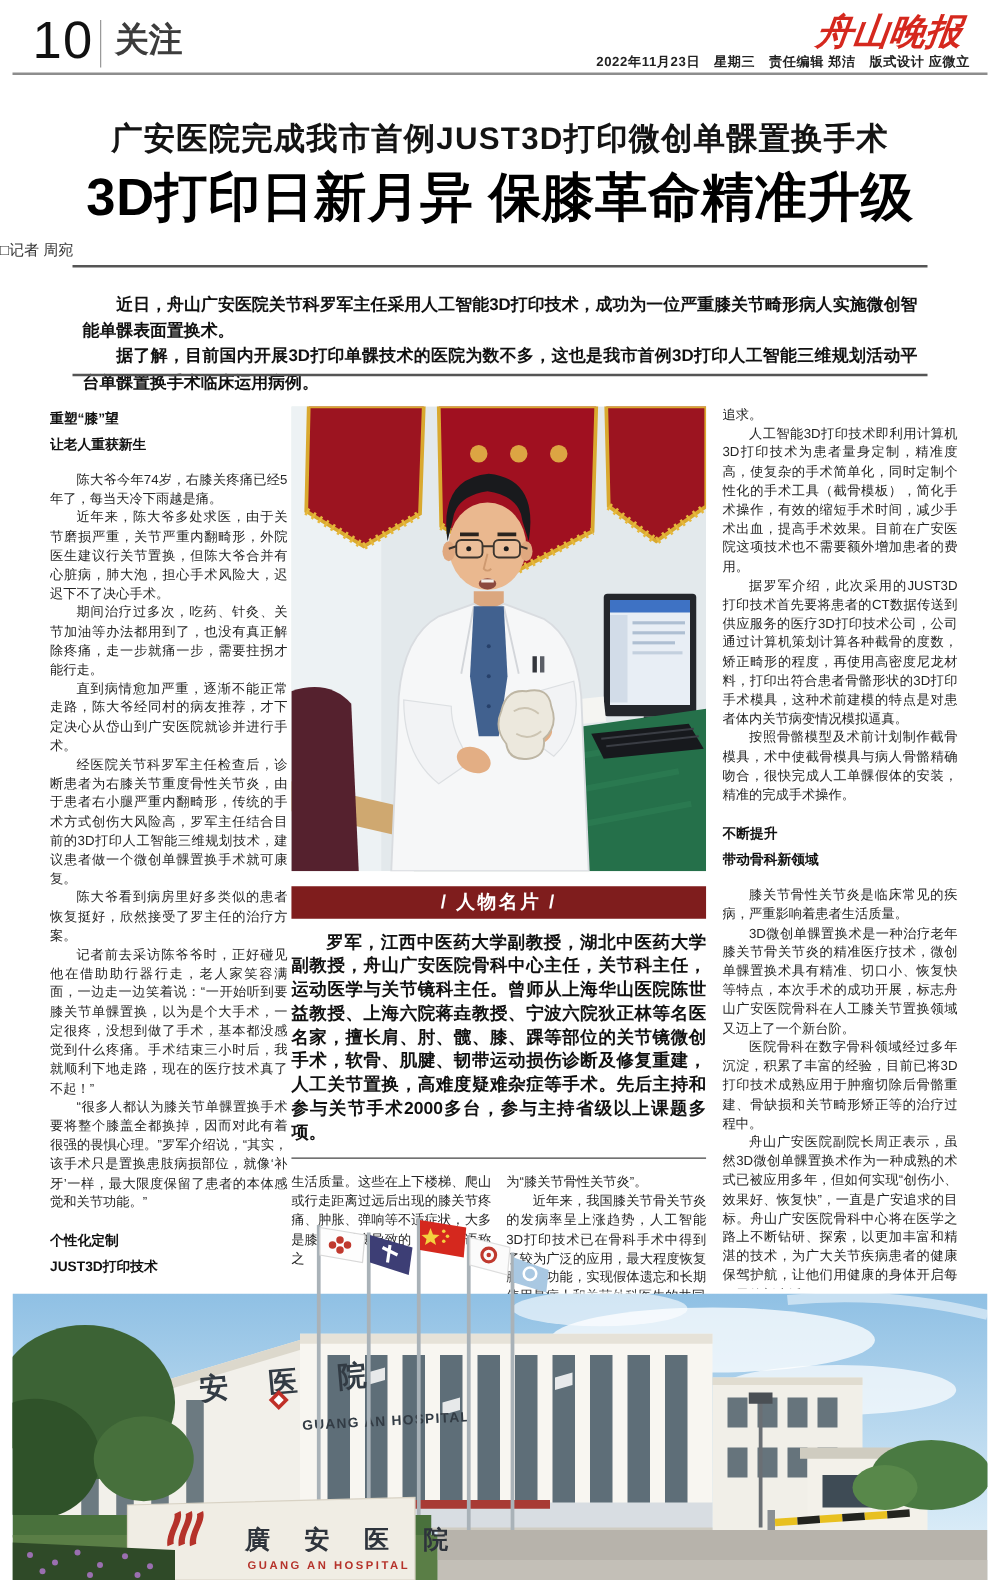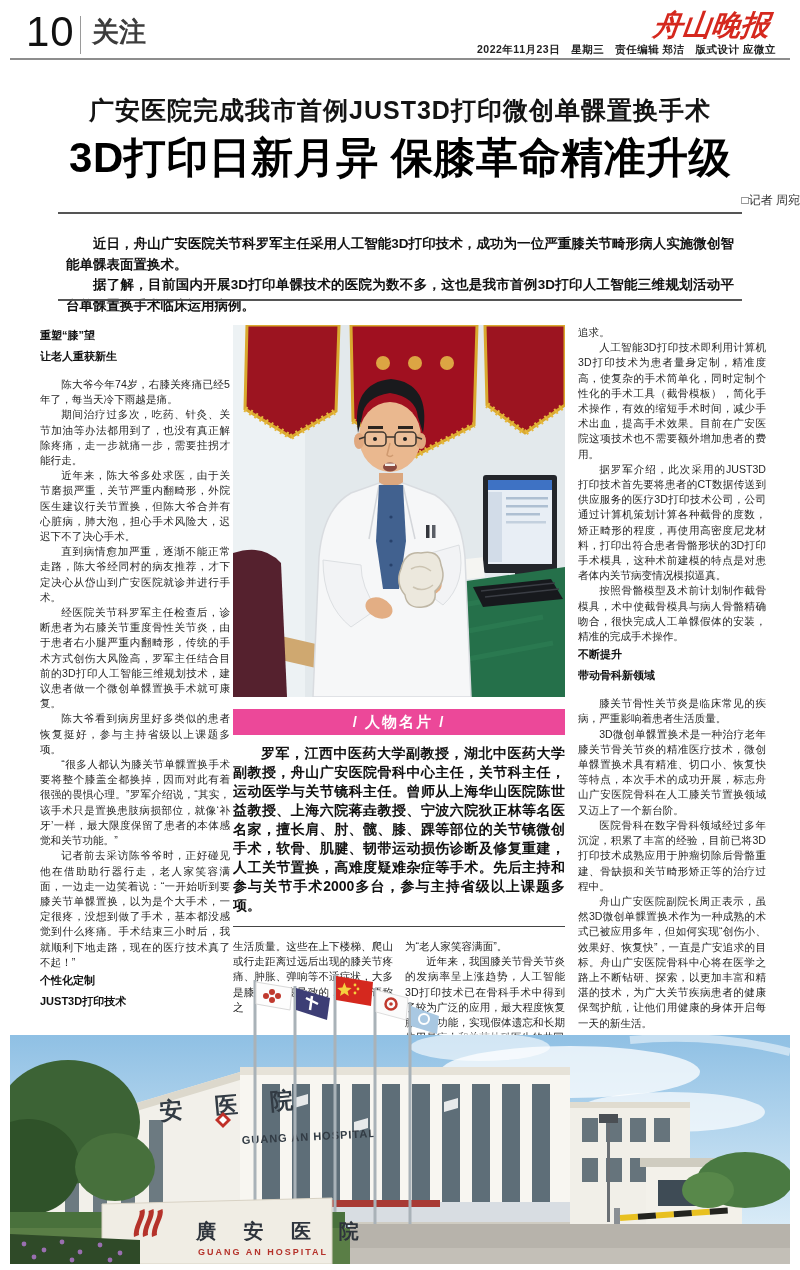--- a/index.html
+++ b/index.html
@@ -14,40 +14,40 @@
   .page-num{position:absolute;left:26px;top:8px;font-size:42px;color:#111;letter-spacing:1px;}
   .head-divider{position:absolute;left:80px;top:16px;width:1px;height:38px;background:#9a9a9a;}
   .section-name{position:absolute;left:92px;top:14px;font-size:27px;font-weight:bold;color:#3c3c3c;}
   .masthead{position:absolute;right:22px;top:6px;width:180px;height:38px;}
   .dateline{position:absolute;right:24px;top:43px;font-size:10.5px;font-weight:bold;color:#222;letter-spacing:.5px;}
   .head-rule{position:absolute;left:10px;top:58px;width:780px;height:2px;background:#8d8d8d;}
 
   
   .kicker{position:absolute;left:0;top:94px;width:800px;text-align:center;font-size:25px;font-weight:bold;color:#141414;letter-spacing:1px;}
   .main-title{position:absolute;left:0;top:130px;width:800px;text-align:center;font-size:42px;font-weight:900;color:#000;letter-spacing:.5px;}
-  .byline{position:absolute;left:0;top:192px;width:800px;text-align:right;font-size:12px;color:#333;}
+  .byline{position:absolute;left:0;top:192px;width:800px;text-align:left;font-size:12px;color:#333;}
 
   .rule-a{position:absolute;left:58px;top:212px;width:684px;height:1.5px;background:#555;}
   .lede{position:absolute;left:66px;top:218px;width:668px;font-size:13.5px;font-weight:bold;line-height:20.5px;color:#111;text-align:justify;margin-top:16px;}
   .lede p{margin:0;text-indent:2em;}
   .rule-b{position:absolute;left:58px;top:299px;width:684px;height:1.5px;background:#555;}
 
   
   .colL{position:absolute;left:40px;top:325px;width:190px;height:705px;overflow:hidden;}
   .colM{position:absolute;left:233px;top:325px;width:332px;height:712px;overflow:hidden;}
   .colR{position:absolute;left:578px;top:325px;width:188px;height:706px;overflow:hidden;}
   .colL,.colR,.subcol{font-size:10.6px;line-height:15.2px;text-align:justify;color:#262626;}
   .colL p,.colR p,.subcol p{margin:0;text-indent:2em;}
   p.noindent{text-indent:0;}
   .col-head{font-size:11px;line-height:21px;font-weight:bold;color:#111;margin:0 0 10px 0;}
-  .col-head.mid{margin-top:0;}
+  .col-head.mid{margin-top:13px;}
 
   
   .doctor-photo{width:332px;height:372px;display:block;}
-  .profile-bar{margin-top:12px;height:26px;background:#ec4899;color:#fff;font-size:15px;font-weight:bold;
+  .profile-bar{margin-top:12px;height:26px;background:#7f1d1d;color:#fff;font-size:15px;font-weight:bold;
     text-align:center;line-height:26px;letter-spacing:2px;}
   .profile-text{margin-top:9px;font-size:14px;font-weight:bold;line-height:19px;text-align:justify;color:#111;}
   .profile-text p{margin:0;text-indent:2em;}
   .mid-rule{border:0;border-top:1.5px solid #444;margin:11px 0 0 0;}
   .subcols{display:flex;gap:12px;margin-top:12px;}
   .subcol{width:160px;}
   .subcol.left{height:80px;overflow:hidden;}
   .subcol.right{height:122px;overflow:hidden;}
 
   
@@ -78,27 +78,27 @@
     <p>据了解，目前国内开展3D打印单髁技术的医院为数不多，这也是我市首例3D打印人工智能三维规划活动平台单髁置换手术临床运用病例。</p>
   </div>
   <div class="rule-b"></div>
 
   <div class="colL">
     <div class="col-head">
       <span>重塑“膝”望</span><br>
       <span>让老人重获新生</span>
     </div>
     <p>陈大爷今年74岁，右膝关疼痛已经5年了，每当天冷下雨越是痛。</p>
+    <p>近年来，陈大爷多处求医，由于关节磨损严重，关节严重内翻畸形，外院医生建议行关节置换，但陈大爷合并有心脏病，肺大泡，担心手术风险大，迟迟下不了决心手术。</p>
     <p>期间治疗过多次，吃药、针灸、关节加油等办法都用到了，也没有真正解除疼痛，走一步就痛一步，需要拄拐才能行走。</p>
-    <p>近年来，陈大爷多处求医，由于关节磨损严重，关节严重内翻畸形，外院医生建议行关节置换，但陈大爷合并有心脏病，肺大泡，担心手术风险大，迟迟下不了决心手术。</p>
     <p>直到病情愈加严重，逐渐不能正常走路，陈大爷经同村的病友推荐，才下定决心从岱山到广安医院就诊并进行手术。</p>
     <p>经医院关节科罗军主任检查后，诊断患者为右膝关节重度骨性关节炎，由于患者右小腿严重内翻畸形，传统的手术方式创伤大风险高，罗军主任结合目前的3D打印人工智能三维规划技术，建议患者做一个微创单髁置换手术就可康复。</p>
-    <p>陈大爷看到病房里好多类似的患者恢复挺好，参与主持省级以上课题多项。</p>
+    <p>陈大爷看到病房里好多类似的患者恢复挺好，欣然接受了罗主任的治疗方案。</p>
+    <p>记者前去采访陈爷爷时，正好碰见他在借助助行器行走，老人家笑容满面，一边走一边笑着说：“一开始听到要膝关节单髁置换，以为是个大手术，一定很疼，没想到做了手术，基本都没感觉到什么疼痛。手术结束三小时后，我就顺利下地走路，现在的医疗技术真了不起！”</p>
     <p>“很多人都认为膝关节单髁置换手术要将整个膝盖全都换掉，因而对此有着很强的畏惧心理。”罗军介绍说，“其实，该手术只是置换患肢病损部位，就像‘补牙’一样，最大限度保留了患者的本体感觉和关节功能。”</p>
-    <p>记者前去采访陈爷爷时，正好碰见他在借助助行器行走，老人家笑容满面，一边走一边笑着说：“一开始听到要膝关节单髁置换，以为是个大手术，一定很疼，没想到做了手术，基本都没感觉到什么疼痛。手术结束三小时后，我就顺利下地走路，现在的医疗技术真了不起！”</p>
     <div class="col-head mid">
       <span>个性化定制</span><br>
       <span>JUST3D打印技术</span>
     </div>
 
   </div>
 
   <div class="colM">
 
     <svg class="doctor-photo" viewBox="0 0 332 372">
@@ -193,21 +193,21 @@
     <div class="profile-text">
       <p>罗军，江西中医药大学副教授，湖北中医药大学副教授，舟山广安医院骨科中心主任，关节科主任，运动医学与关节镜科主任。曾师从上海华山医院陈世益教授、上海六院蒋垚教授、宁波六院狄正林等名医名家，擅长肩、肘、髋、膝、踝等部位的关节镜微创手术，软骨、肌腱、韧带运动损伤诊断及修复重建，人工关节置换，高难度疑难杂症等手术。先后主持和参与关节手术2000多台，参与主持省级以上课题多项。</p>
     </div>
     <hr class="mid-rule">
 
     <div class="subcols">
       <div class="subcol left">
         <p class="noindent">生活质量。这些在上下楼梯、爬山或行走距离过远后出现的膝关节疼痛、肿胀、弹响等不适症状，大多是膝关节退变导致的，医学术语称之</p>
       </div>
       <div class="subcol right">
-        <p class="noindent">为“老人家笑容满面”。</p>
+        <p class="noindent">为“膝关节骨性关节炎”。</p>
         <p>近年来，我国膝关节骨关节炎的发病率呈上涨趋势，人工智能3D打印技术已在骨科手术中得到了较为广泛的应用，最大程度恢复膝关节功能，实现假体遗忘和长期使用是病人和关节外科医生的共同</p>
       </div>
     </div>
   </div>
 
   <div class="colR">
     <p class="noindent">追求。</p>
     <p>人工智能3D打印技术即利用计算机3D打印技术为患者量身定制，精准度高，使复杂的手术简单化，同时定制个性化的手术工具（截骨模板），简化手术操作，有效的缩短手术时间，减少手术出血，提高手术效果。目前在广安医院这项技术也不需要额外增加患者的费用。</p>
     <p>据罗军介绍，此次采用的JUST3D打印技术首先要将患者的CT数据传送到供应服务的医疗3D打印技术公司，公司通过计算机策划计算各种截骨的度数，矫正畸形的程度，再使用高密度尼龙材料，打印出符合患者骨骼形状的3D打印手术模具，这种术前建模的特点是对患者体内关节病变情况模拟逼真。</p>
     <p>按照骨骼模型及术前计划制作截骨模具，术中使截骨模具与病人骨骼精确吻合，很快完成人工单髁假体的安装，精准的完成手术操作。</p>

